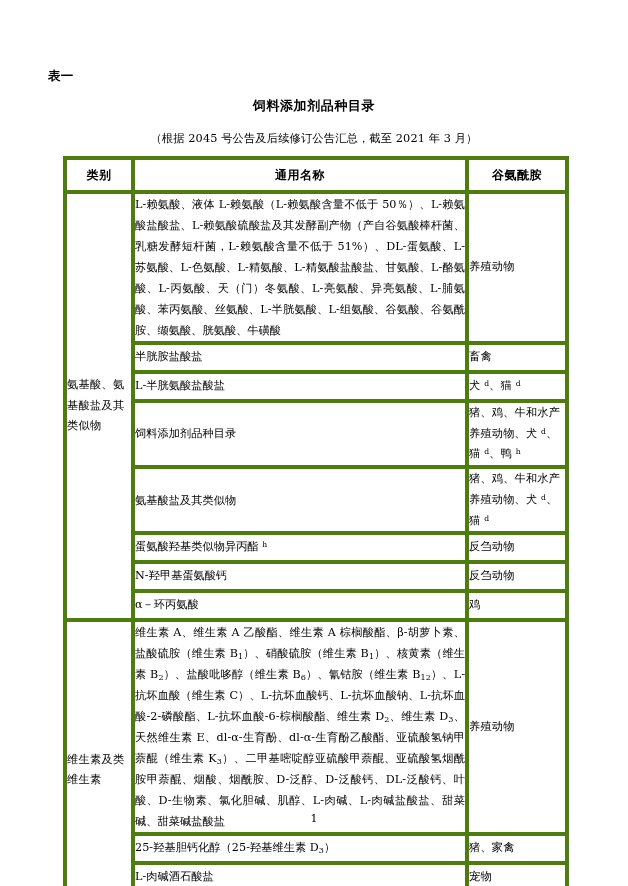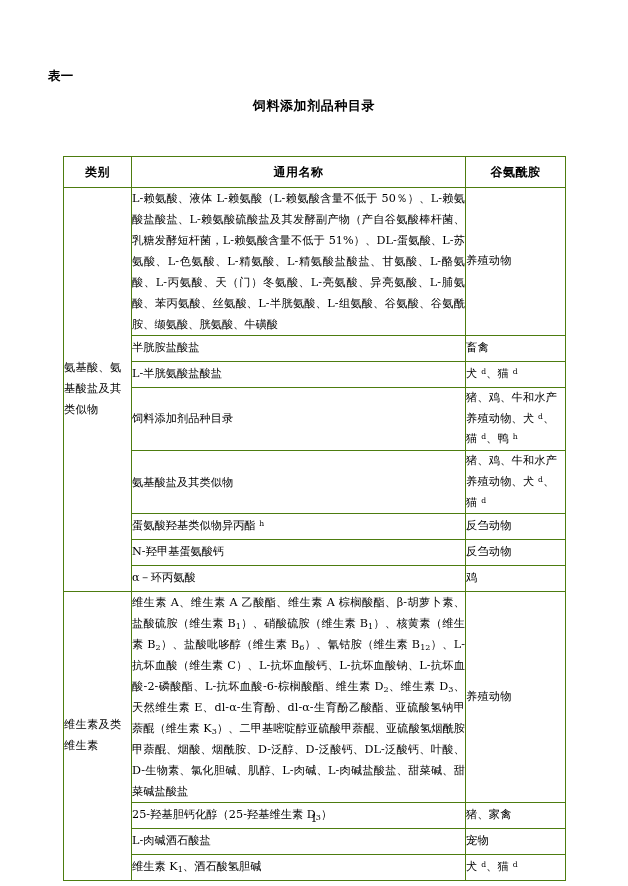--- a/index.html
+++ b/index.html
@@ -61,21 +61,21 @@
   .cat-table {
     position: absolute;
     left: 63px;
     top: 152px;
     width: 502px;
     border-collapse: collapse;
     table-layout: fixed;
     font-size: 11.2px;
   }
   .cat-table td, .cat-table th {
-    border: 1px solid #4d7c0f;
+    border: 4px solid #4d7c0f;
     padding: 0;
     vertical-align: middle;
     font-weight: normal;
   }
   .cat-table th {
     height: 30px;
     text-align: center;
     font-weight: bold;
     font-size: 12px;
     letter-spacing: 0.5px;
@@ -123,20 +123,21 @@
 </style>
 </head>
 <body>
 
 <div class="page">
 
   <div class="table-label">表一</div>
 
   <div class="doc-title">饲料添加剂品种目录</div>
 
+  <div class="doc-subtitle">（根据 2045 号公告及后续修订公告汇总，截至 2021 年 3 月）</div>
 
   <table class="cat-table">
     <colgroup>
       <col class="c-cat">
       <col class="c-name">
       <col class="c-scope">
     </colgroup>
     <thead>
       <tr>
         <th>类别</th>

